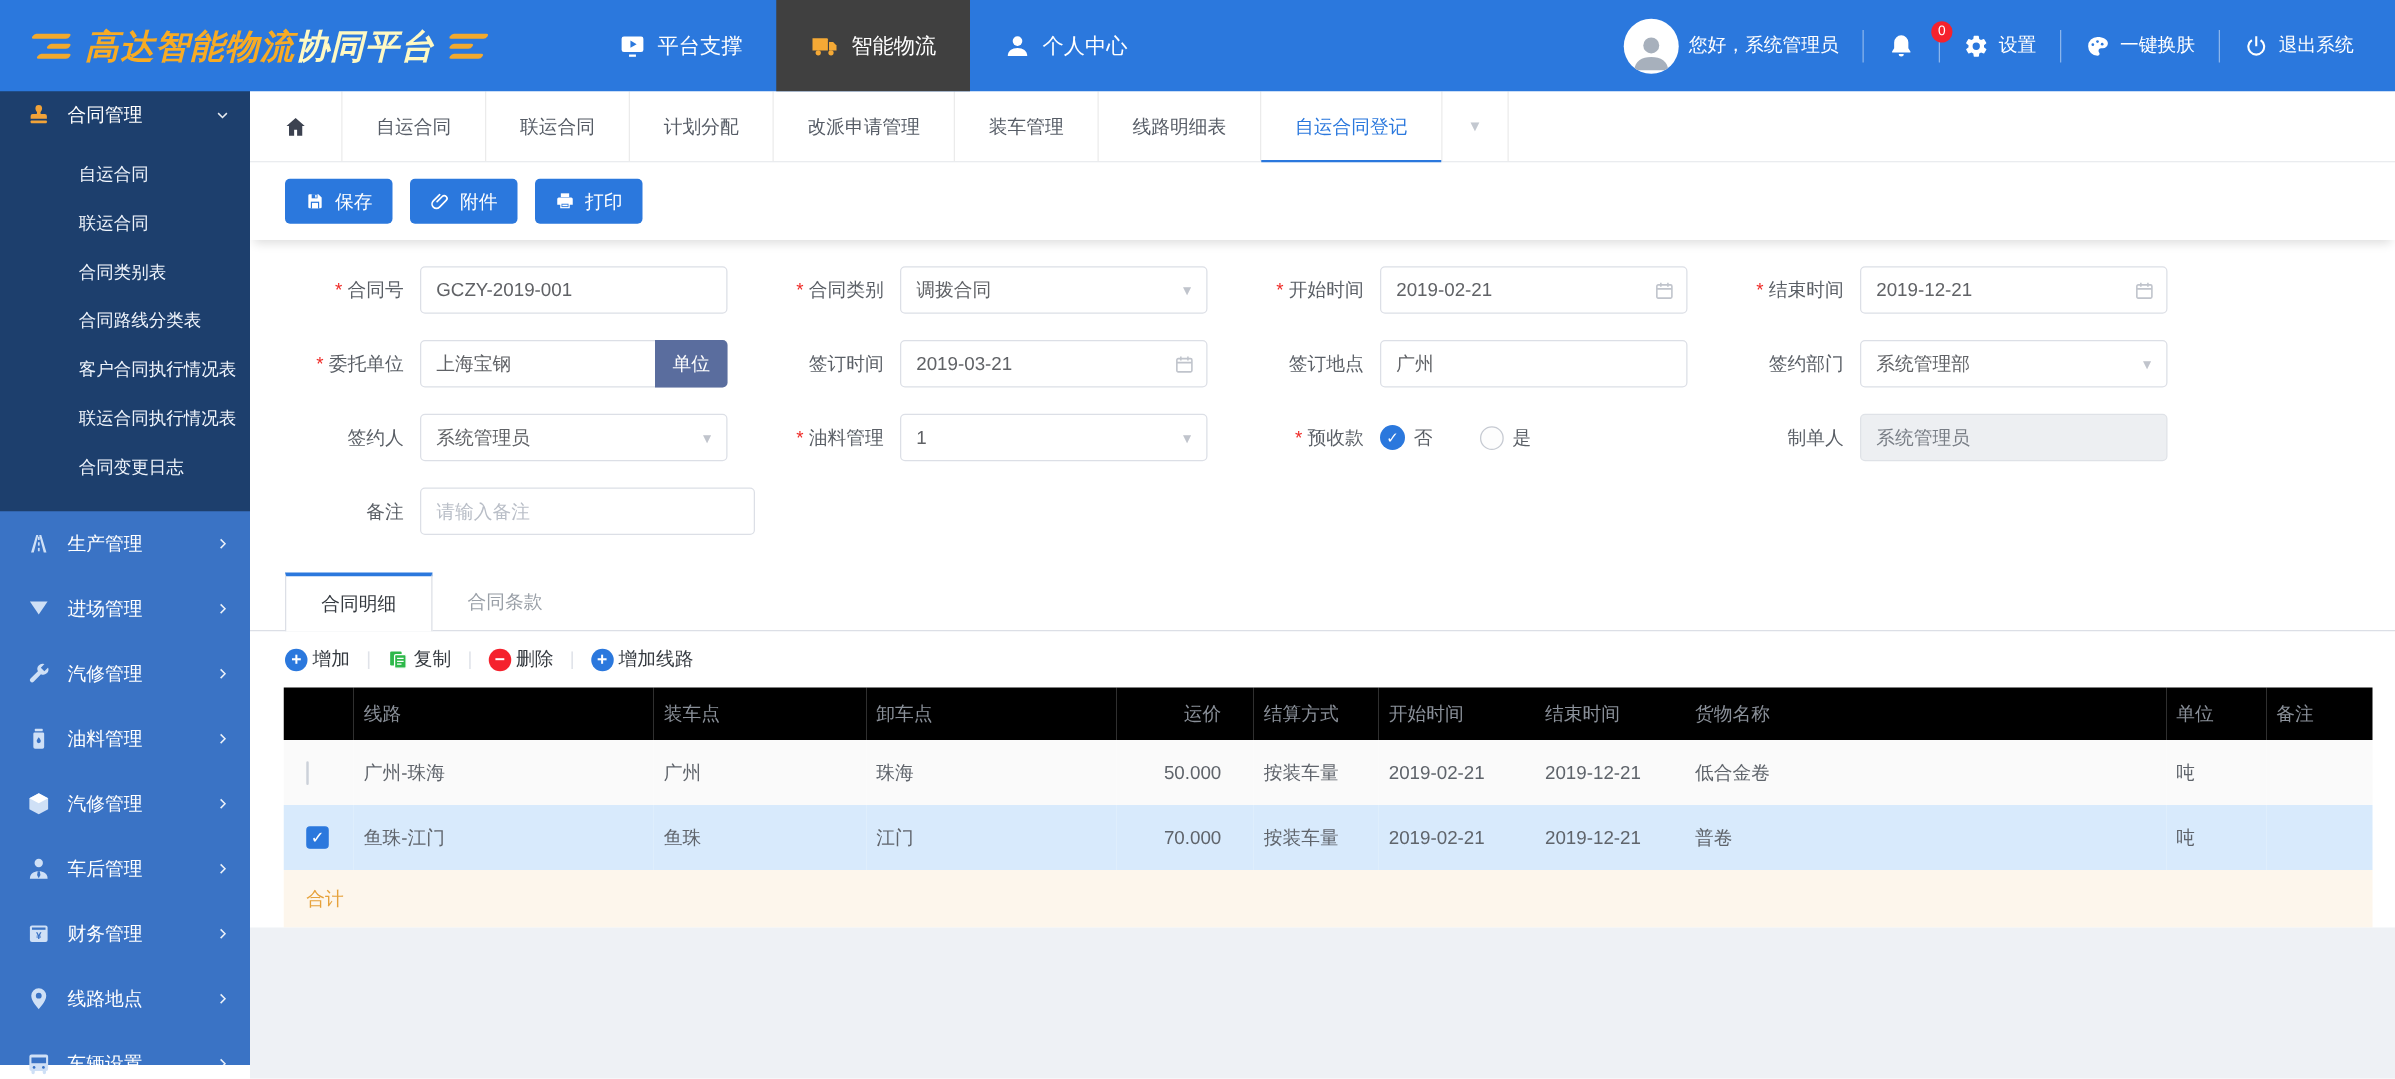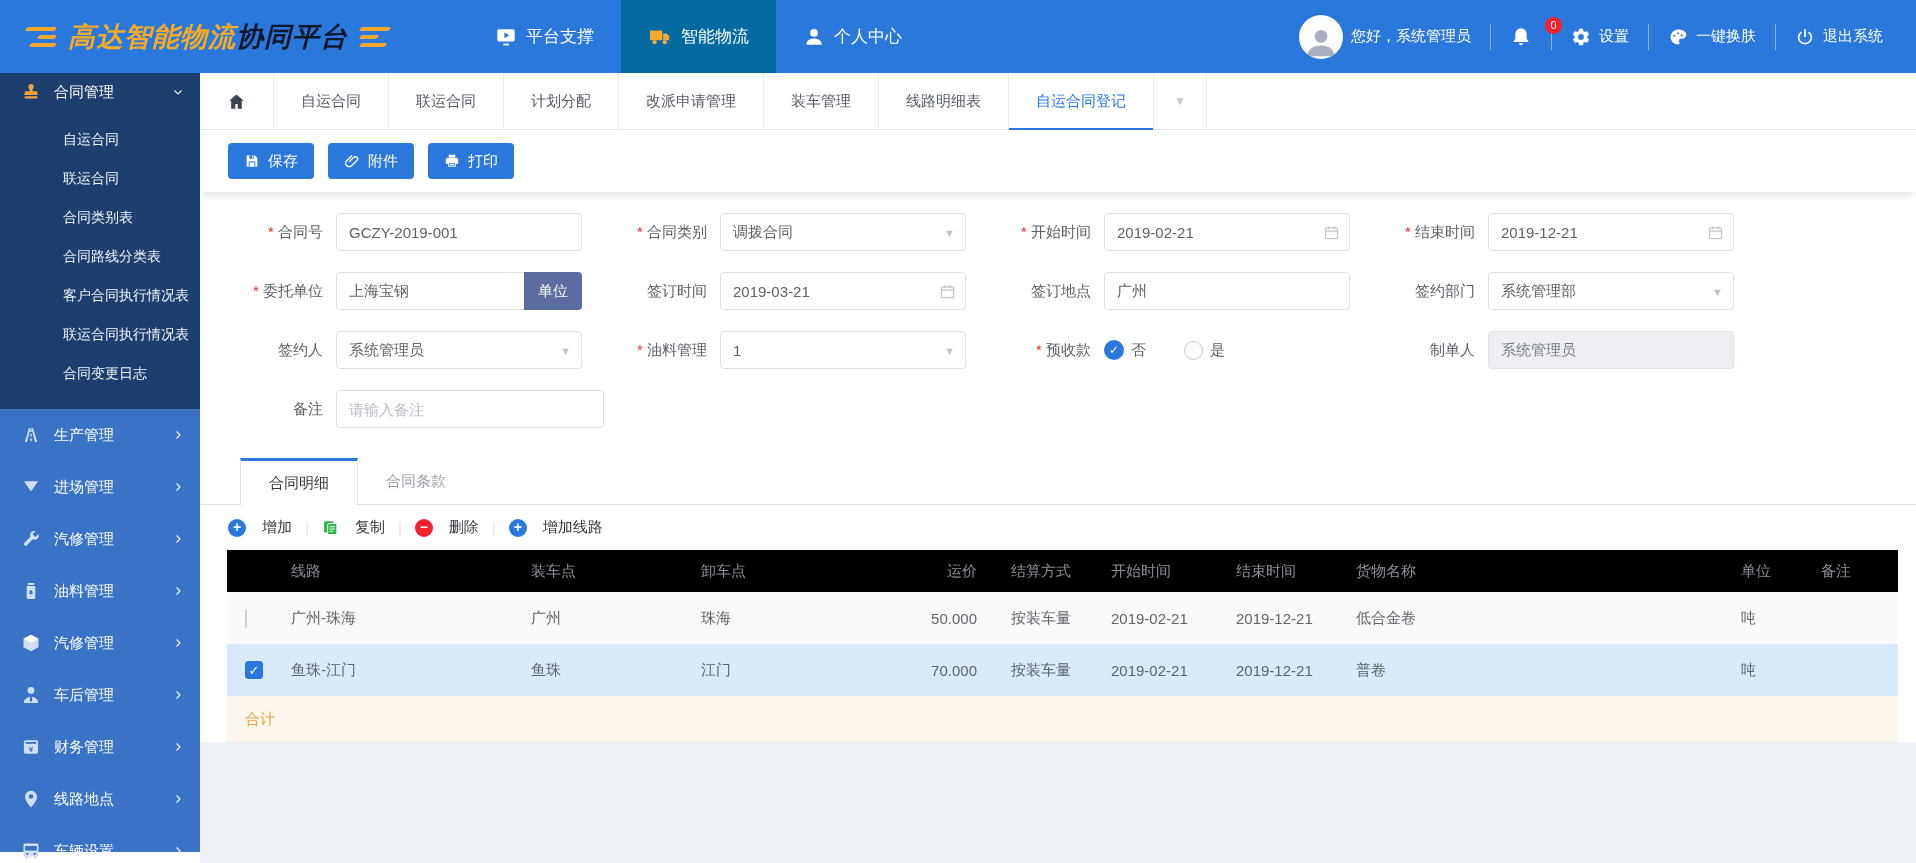--- a/index.html
+++ b/index.html
@@ -14,24 +14,24 @@
   
   .topbar { position:absolute; top:0; left:0; width:1916px; height:73px;
     background:#2b78dd; display:flex; align-items:center; color:#fff; z-index:20; }
   .logo { display:flex; align-items:center; gap:12px; padding-left:26px; width:468px; flex:none; }
   .speed { display:flex; flex-direction:column; gap:4px; }
   .speed.left { align-items:flex-end; }
   .speed.right { align-items:flex-start; }
   .speed i { display:block; height:4px; background:#f2a92d; border-radius:2px; transform:skewX(-32deg); }
   .speed i:nth-child(1){ width:30px; } .speed i:nth-child(2){ width:18px; } .speed i:nth-child(3){ width:26px; }
   .logo-text { font-size:27px; font-weight:bold; font-style:italic; letter-spacing:1px; white-space:nowrap; }
-  .logo-gold { color:#f7ab24; } .logo-white { color:#0f172a; }
+  .logo-gold { color:#f7ab24; } .logo-white { color:#fef9c3; }
   .topnav { display:flex; height:100%; }
   .topnav-item { display:flex; align-items:center; gap:9px; padding:0 27px; font-size:17px; cursor:pointer; }
-  .topnav-item.active { background:#0369a1; }
+  .topnav-item.active { background:#404040; }
   .topright { margin-left:auto; display:flex; align-items:center; padding-right:14px; }
   .tr-item { display:flex; align-items:center; gap:8px; font-size:15px; padding:0 19px; cursor:pointer; white-space:nowrap; }
   .tr-sep { width:1px; height:26px; background:rgba(255,255,255,.45); }
   .avatar { width:44px; height:44px; border-radius:50%; background:#fff; overflow:hidden;
     display:flex; align-items:flex-end; justify-content:center; }
   .bell-wrap { position:relative; }
   .badge { position:absolute; top:-9px; right:-11px; min-width:17px; height:17px; padding:0 4px;
     background:#f5222d; color:#fff; border-radius:9px; font-size:11px;
     display:flex; align-items:center; justify-content:center; }
 
@@ -87,29 +87,29 @@
   .ctrl.with-btn input { padding-right:4px; }
   .ctrl.remark { width:341px; }
   .radio-group { display:flex; align-items:center; gap:38px; }
   .radio { display:flex; align-items:center; gap:7px; font-size:15px; color:#5a5f66; cursor:pointer; }
   .radio-on { width:20px; height:20px; border-radius:50%; background:#2b78dd; color:#fff;
     display:flex; align-items:center; justify-content:center; font-size:12px; }
   .radio-on::after { content:"✓"; }
   .radio-off { width:19px; height:19px; border-radius:50%; border:1px solid #c6cad2; background:#fdfdfd; }
 
   
-  .subtabs { display:flex; align-items:stretch; height:47px; margin-top:5px; border-bottom:1px solid #dcdfe6; padding-left:40px; }
+  .subtabs { display:flex; align-items:stretch; height:47px; margin-top:5px; border-bottom:1px solid #dcdfe6; padding-left:28px; }
   .subtab { display:flex; align-items:center; padding:0 28px; font-size:15px; cursor:pointer; }
   .subtab.active { background:#fff; color:#34393f; border:1px solid #dcdfe6; border-top:3px solid #2b78dd;
     border-bottom:none; margin-bottom:-1px; }
   .subtab.inactive { color:#9aa0a8; }
 
   
   .actionbar { display:flex; align-items:center; gap:13px; padding:13px 0 13px 28px; font-size:15px; color:#34393f; }
-  .act { display:flex; align-items:center; gap:16px; cursor:pointer; }
+  .act { display:flex; align-items:center; gap:4px; cursor:pointer; }
   .sep { color:#e0e3e9; }
   .cplus, .cminus { width:18px; height:18px; border-radius:50%; color:#fff; font-size:14px; font-weight:bold;
     display:flex; align-items:center; justify-content:center; }
   .cplus { background:#2b78dd; } .cplus::after { content:"+"; margin-top:-1px; }
   .cminus { background:#f5222d; } .cminus::after { content:"−"; margin-top:-2px; }
 
   
   .dtable { width:1671px; margin-left:27px; border-collapse:collapse; table-layout:fixed; font-size:15px; }
   .dtable th { background:#000000; color:#8a9099; font-weight:normal; text-align:left; height:42px; padding:0 8px; }
   .dtable td { height:52px; padding:0 8px; color:#5f646b; }

